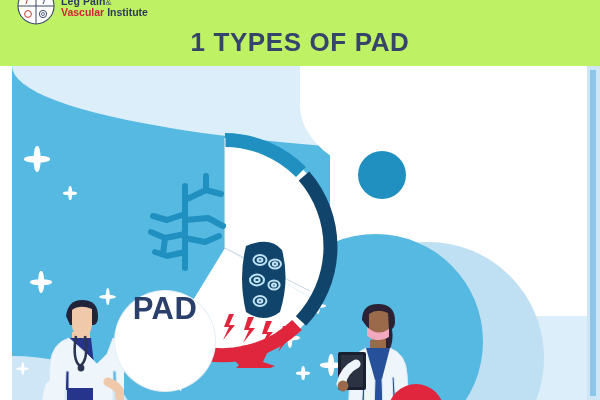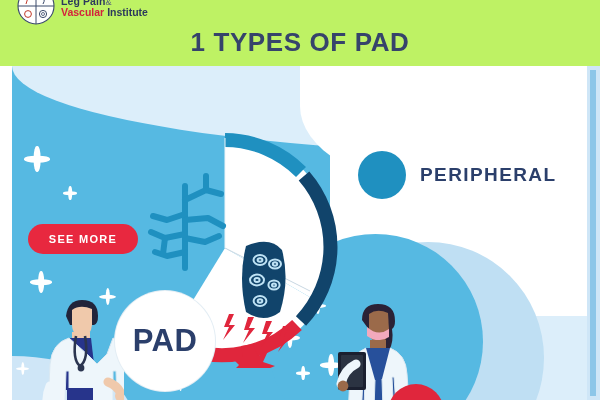--- a/index.html
+++ b/index.html
@@ -53,21 +53,21 @@
 
   
   .see-more{position:absolute;left:28px;top:158px;width:110px;height:30px;border-radius:15px;
             background:#e8283f;color:#ffffff;font-size:11px;font-weight:bold;letter-spacing:1.3px;
             display:flex;align-items:center;justify-content:center;z-index:22;cursor:pointer;}
 
   
   .donut{position:absolute;left:105px;top:62px;width:240px;height:240px;z-index:14;}
 
   .pad-hub{position:absolute;left:115px;top:225px;width:100px;height:100px;border-radius:50%;
-           background:#ffffff;display:flex;align-items:center;justify-content:center;z-index:20;
+           background:#ffffff;display:flex;justify-content:center;z-index:20;
            box-shadow:0 0 0 1px #e3edf4;}
   .pad-hub span{font-size:31px;font-weight:bold;color:#2b3f6b;letter-spacing:.5px;}
 
   
   .legend-item{position:absolute;display:flex;align-items:center;gap:14px;z-index:26;}
   .dot{border-radius:50%;flex:0 0 auto;}
   .legend-label{font-size:19px;font-weight:bold;color:#2b3f6b;letter-spacing:1.4px;white-space:nowrap;}
   .lg1{left:358px;top:85px;}
   .lg1 .dot{width:48px;height:48px;background:#1f90c0;}
   .lg2{left:392px;top:198px;}
@@ -130,21 +130,20 @@
     <div class="spark" style="left:99px;top:222px;width:17px;height:17px;"></div>
     <div class="spark" style="left:16px;top:296px;width:13px;height:13px;"></div>
     <div class="spark" style="left:152px;top:292px;width:20px;height:20px;"></div>
     <div class="spark" style="left:175px;top:314px;width:11px;height:11px;"></div>
     <div class="spark" style="left:280px;top:262px;width:20px;height:20px;"></div>
     <div class="spark" style="left:296px;top:300px;width:14px;height:14px;"></div>
     <div class="spark" style="left:160px;top:262px;width:12px;height:12px;"></div>
     <div class="spark" style="left:310px;top:232px;width:16px;height:16px;"></div>
     <div class="spark" style="left:320px;top:288px;width:22px;height:22px;"></div>
 
-    <div class="see-more">SEE MORE</div>
 
     <div class="donut">
       <svg viewBox="0 0 240 240" width="240" height="240">
 
         <path d="M120 120 L120 6 A114 114 0 0 1 215 175 Z" fill="#ffffff"></path>
         <path d="M120 120 L215 175 A114 114 0 0 1 60 218 Z" fill="#ffffff"></path>
 
         <path d="M120 12 A108 108 0 0 1 196 44" fill="none" stroke="#1f90c0" stroke-width="14"></path>
 
         <path d="M199 48 A108 108 0 0 1 196 193" fill="none" stroke="#11446b" stroke-width="14"></path>
@@ -236,21 +235,20 @@
         <path d="M50 164 l14 0 l2 7 l-16 1 Z" fill="#2b2236"></path>
         <rect x="2" y="58" width="28" height="38" rx="2" fill="#1b2030"></rect>
         <rect x="5" y="61" width="22" height="32" rx="1" fill="#2b3342"></rect>
         <path d="M20 70 q-12 6 -15 20" fill="none" stroke="#eef6fb" stroke-width="9" stroke-linecap="round"></path>
         <circle cx="7" cy="92" r="5.4" fill="#9b6a4a"></circle>
       </svg>
     </div>
 
     <div class="legend-item lg1">
       <div class="dot"></div>
-      <div class="legend-label">PERIPHERAL</div>
     </div>
 
 
     <div class="legend-item lg3">
       <div class="dot"></div>
 
     </div>
 
     <div class="left-margin"></div>
   </div>

